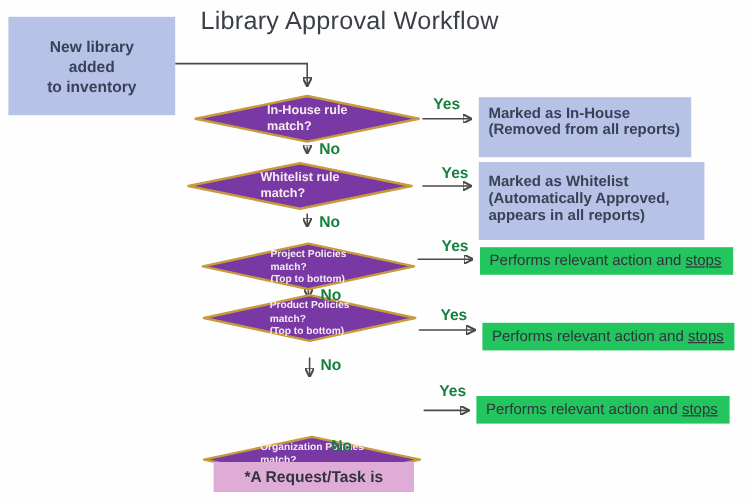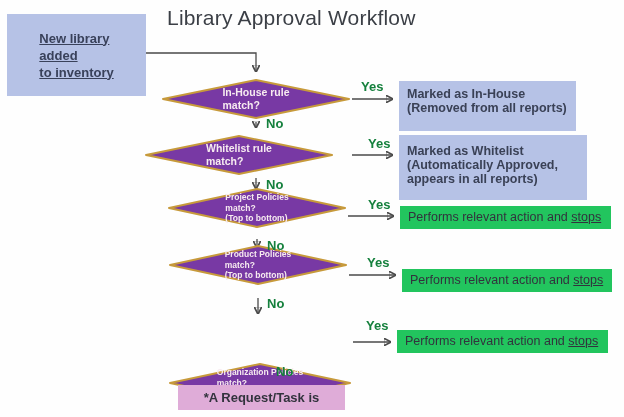--- a/index.html
+++ b/index.html
@@ -8,22 +8,22 @@
     font-family:"Liberation Sans","DejaVu Sans",sans-serif;
   }
   .title{
     position:absolute;left:167px;top:6px;font-size:21px;font-weight:500;
     color:#3b3f46;letter-spacing:.2px;
   }
   .box{position:absolute;box-sizing:border-box;}
   .box .pre{white-space:pre-line;}
   .start{
     left:7px;top:14px;width:139px;height:82px;background:#b6c2e6;
-    display:flex;align-items:center;justify-content:center;
-    font-size:13px;line-height:17px;color:#39415a;font-weight:600;text-decoration:underline;
+    display:flex;align-items:center;justify-content:center;text-align:center;
+    font-size:13px;line-height:17px;color:#39415a;font-weight:600;
   }
   .blue{
     background:#b6c2e6;color:#3a4156;font-size:12.5px;line-height:14px;font-weight:600;
   }
   #out1{left:399px;top:81px;width:177px;height:50px;padding:6px 8px;}
   #out2{left:399px;top:135px;width:188px;height:65px;padding:9px 8px;}
   .pink{
     background:#22c55e;color:#32333d;font-size:12.5px;font-weight:400;
   }
   #out3{left:400px;top:206px;width:211px;height:23px;line-height:23px;padding-left:8px;}
@@ -36,25 +36,25 @@
   }
   .diamond{position:absolute;}
   .diamond svg{position:absolute;left:0;top:0;display:block;}
   .diamond polygon{stroke:#c79a3b;stroke-width:2;stroke-linejoin:round;}
   .dlabel{
     position:absolute;left:0;top:0;right:0;bottom:0;
     display:flex;align-items:center;justify-content:center;
     white-space:pre-line;color:#f7ebf0;font-weight:600;
   }
   #d1,#d2{width:192px;height:44px;}
-  #d1{left:160px;top:77px;} #d2{left:143px;top:133px;}
+  #d1{left:160px;top:77px;} #d2{left:154px;top:133px;}
   #d1 .dlabel,#d2 .dlabel{font-size:10.5px;line-height:13px;}
   #d3,#d4{width:182px;height:44px;}
   #d5{width:186px;height:44px;}
-  #d3{left:166px;top:186px;} #d4{left:167px;top:243px;} #d5{left:167px;top:320px;margin-top:41px;}
+  #d3{left:166px;top:200px;} #d4{left:167px;top:243px;} #d5{left:167px;top:320px;margin-top:41px;}
   #d3 .dlabel,#d4 .dlabel,#d5 .dlabel{font-size:8.5px;line-height:10.5px;}
   .yn{
     position:absolute;font-size:13px;line-height:14px;color:#15803d;font-weight:600;
   }
   #yes1{left:361px;top:80px;} #yes2{left:368px;top:137px;} #yes3{left:368px;top:198px;}
   #yes4{left:367px;top:256px;} #yes5{left:366px;top:319px;}
   #no1{left:266px;top:117px;} #no2{left:266px;top:178px;} #no3{left:267px;top:239px;}
   #no4{left:267px;top:297px;} #no5{left:276px;top:365px;}
   .edges{position:absolute;left:0;top:0;pointer-events:none;}
   .edges path{stroke:#4a4a4a;stroke-width:1.3;fill:none;}

